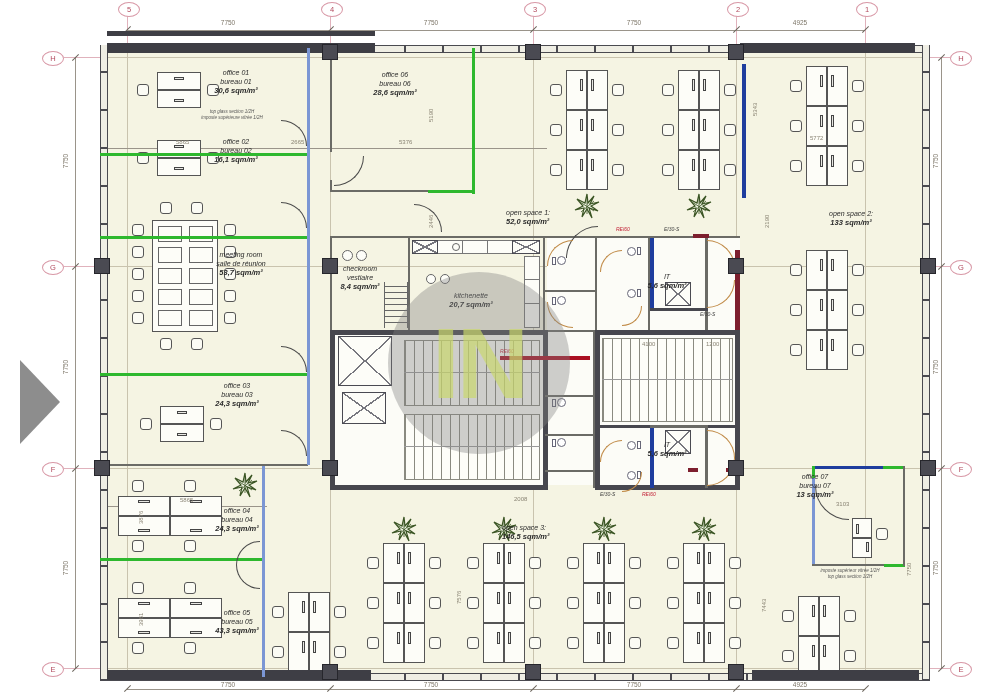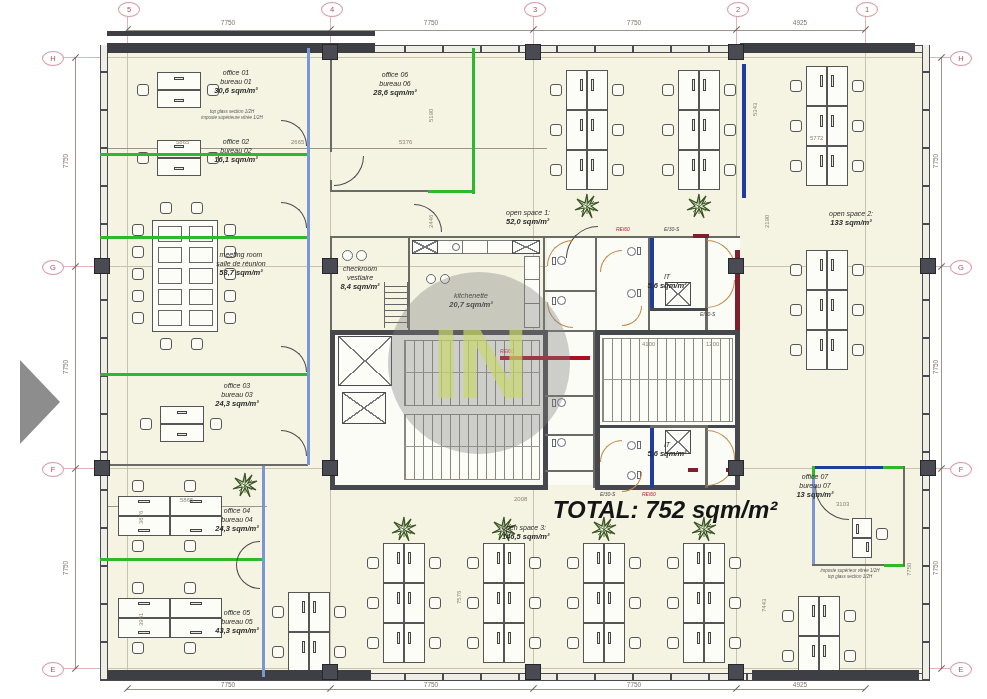--- a/index.html
+++ b/index.html
@@ -207,21 +207,20 @@
   <div class="dim" style="left:706px;top:341px;">1200</div>
   <div class="dim" style="left:514px;top:496px;">2008</div>
 
   <div class="fire fr" style="left:500px;top:348px;">REI60</div>
   <div class="fire fr" style="left:616px;top:226px;">REI60</div>
   <div class="fire fr" style="left:642px;top:491px;">REI60</div>
   <div class="fire fb" style="left:664px;top:226px;">EI30-S</div>
   <div class="fire fb" style="left:600px;top:491px;">EI30-S</div>
   <div class="fire fb" style="left:700px;top:311px;">EI30-S</div>
 
-  <div class="total">TOTAL: 752 sqm/m²</div>
   <div class="wm">IN</div>
   <div class="bigarrow"></div>
 
 <div class="gl" style="left: 127px; top: 52px; width: 1px; height: 620px;"></div>
       <div class="stem" style="left: 127px; top: 15px; width: 1px; height: 30px;"></div>
       <div class="gl" style="left: 330px; top: 52px; width: 1px; height: 620px;"></div>
       <div class="stem" style="left: 330px; top: 15px; width: 1px; height: 30px;"></div>
       <div class="gl" style="left: 533px; top: 52px; width: 1px; height: 620px;"></div>
       <div class="stem" style="left: 533px; top: 15px; width: 1px; height: 30px;"></div>
       <div class="gl" style="left: 736px; top: 52px; width: 1px; height: 620px;"></div>

